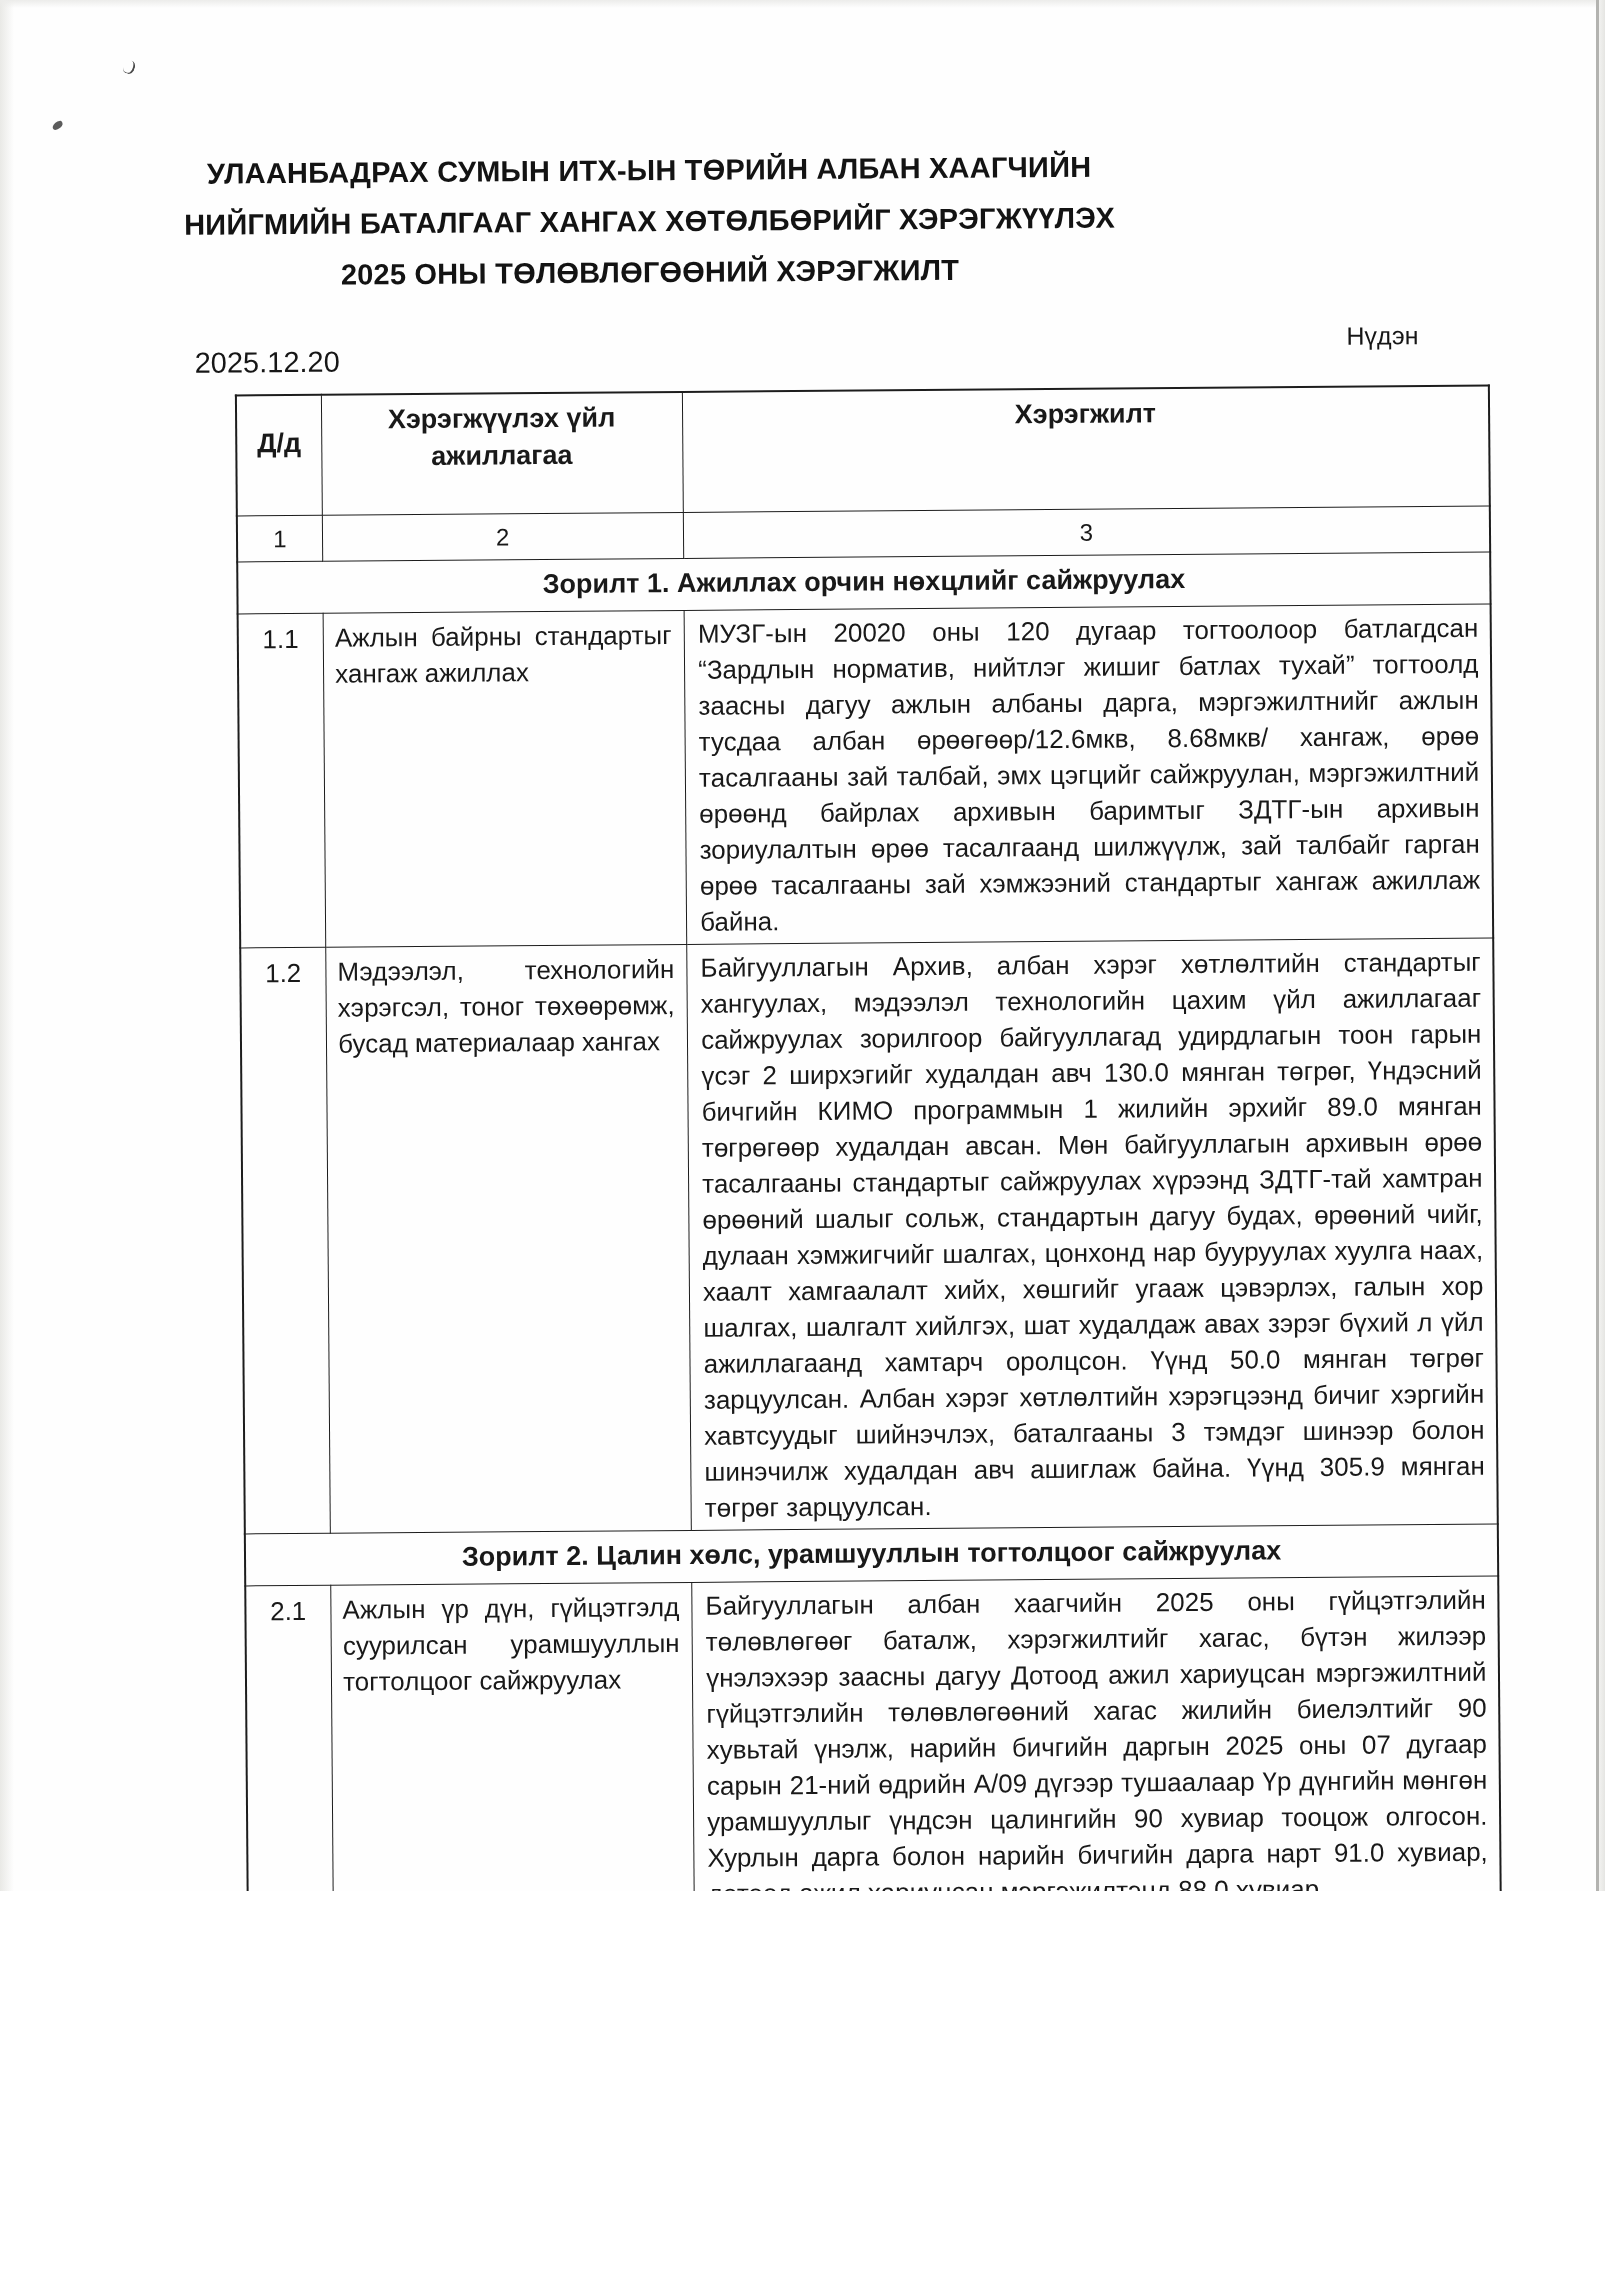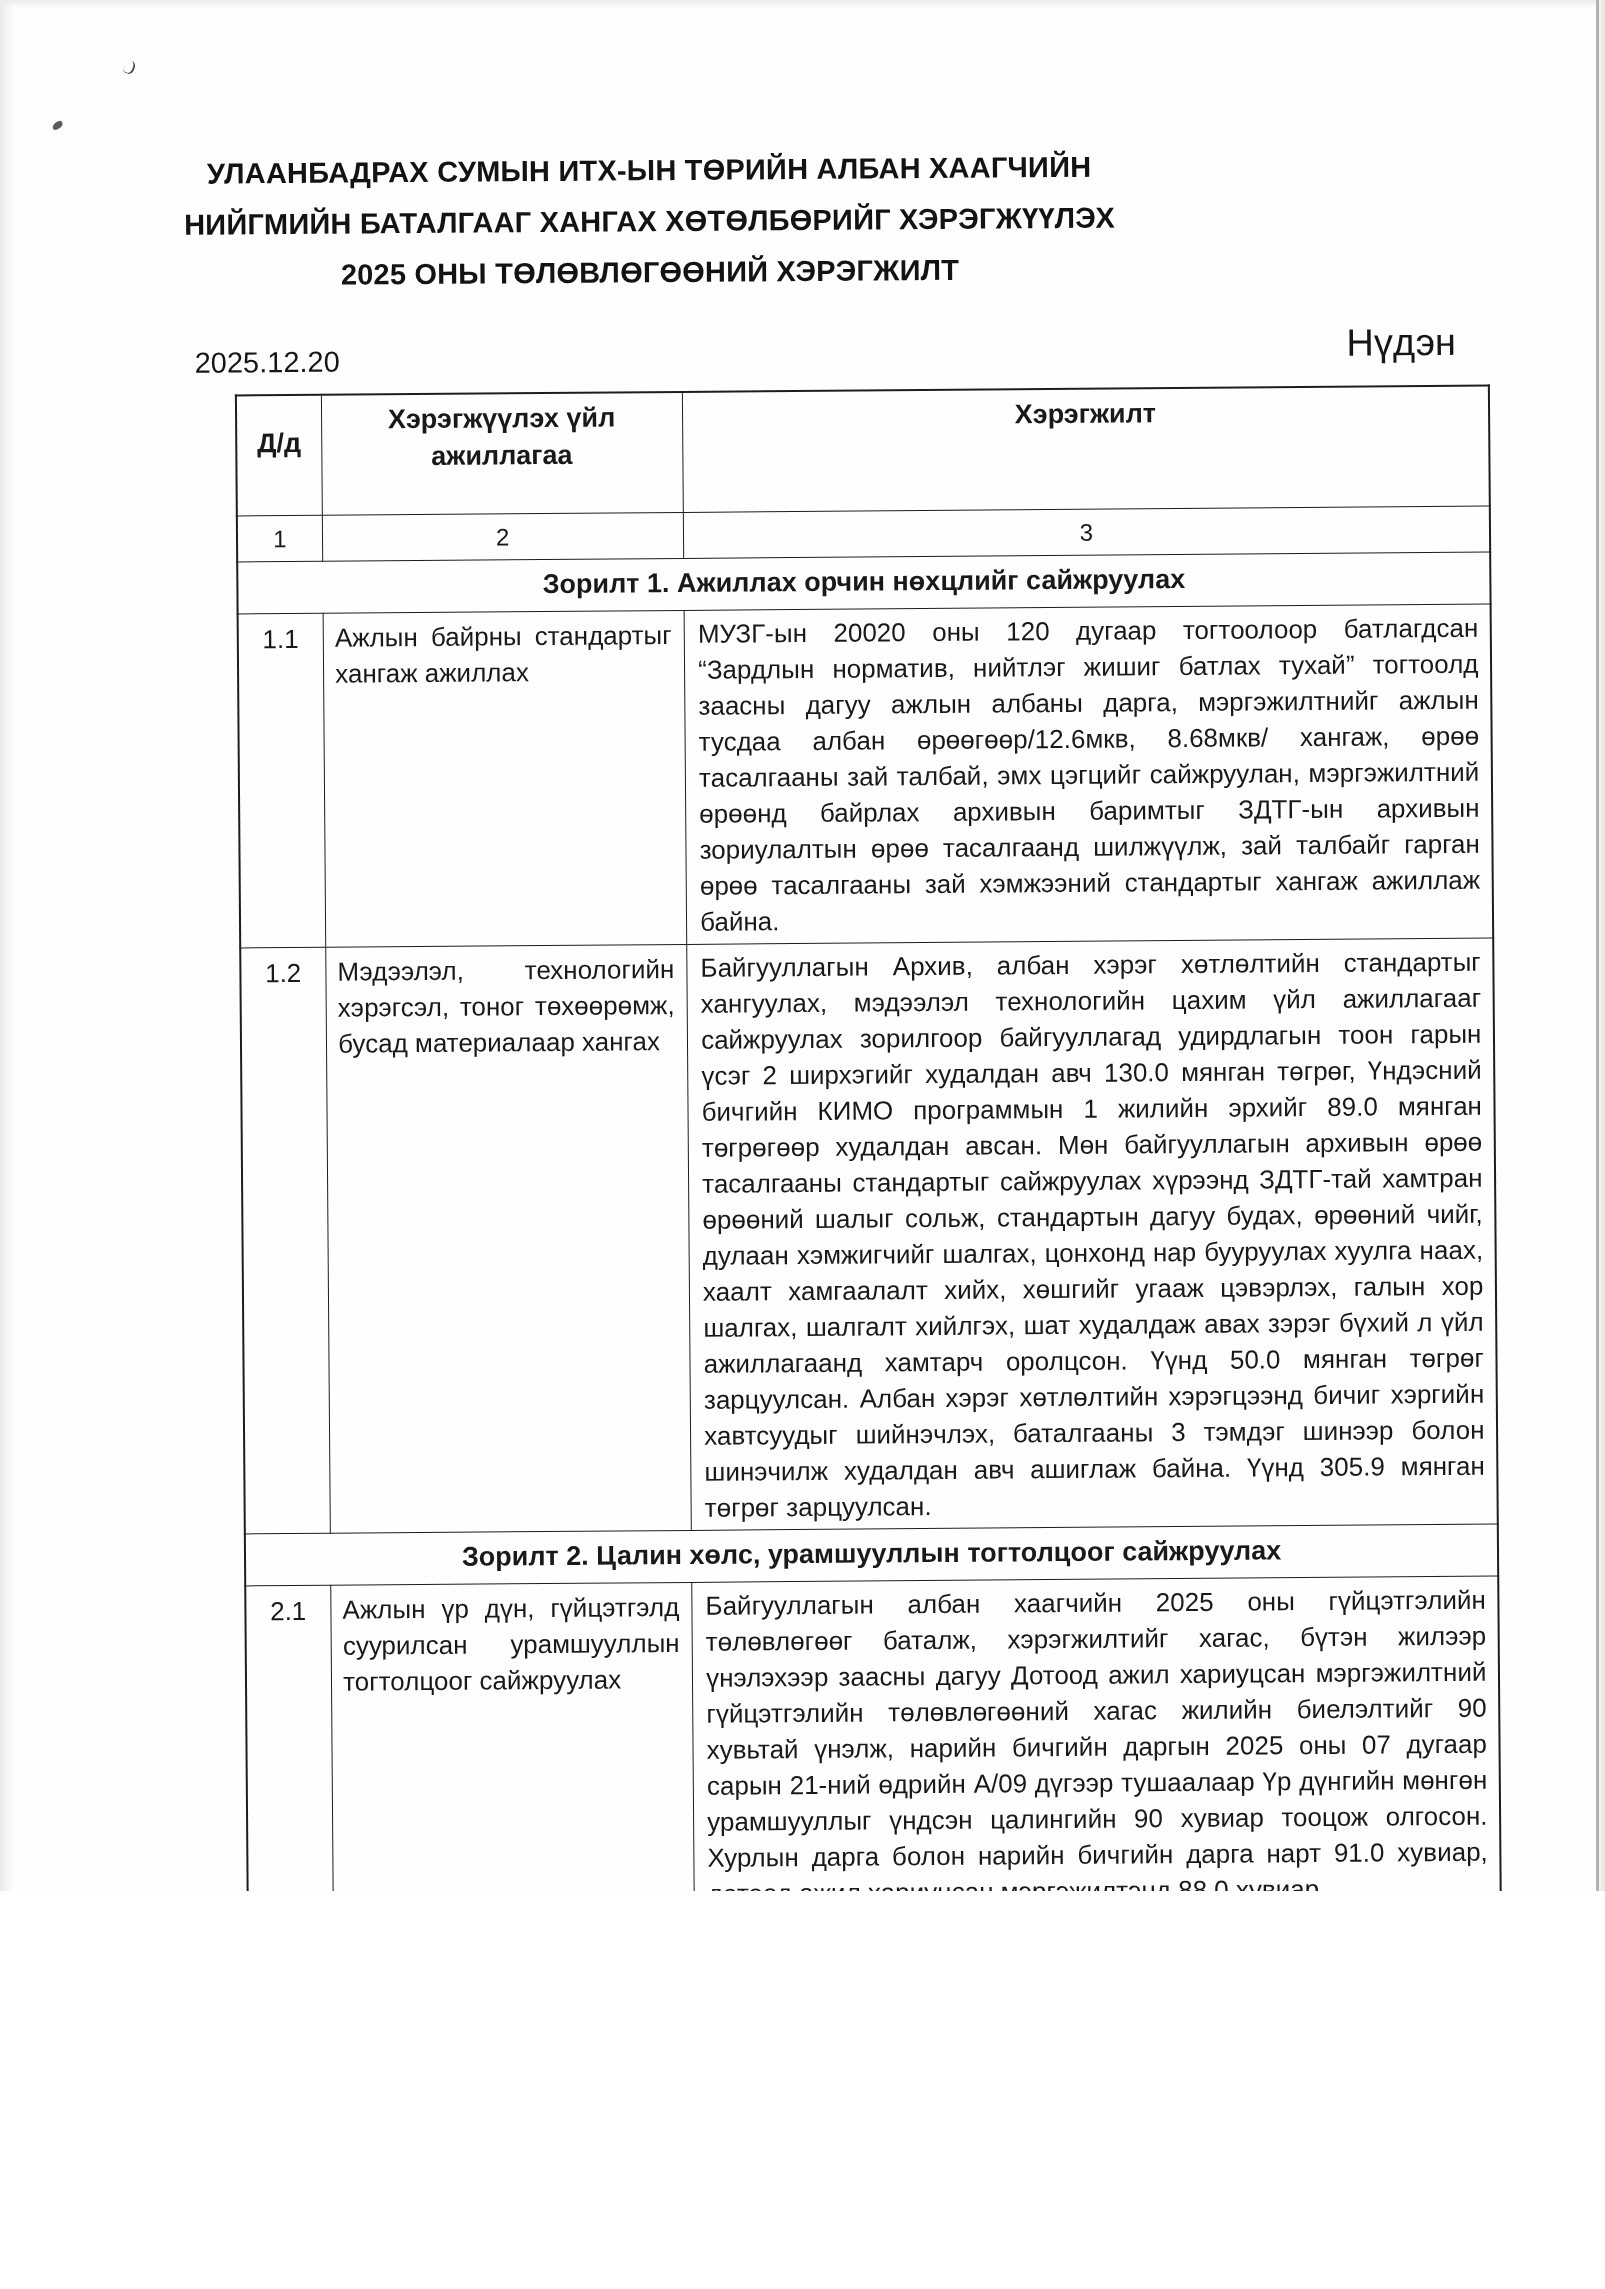--- a/index.html
+++ b/index.html
@@ -85,21 +85,21 @@
   .date-line {
     position: absolute;
     left: 199px;
     top: 342px;
     font-size: 29px;
   }
   .signer-line {
     position: absolute;
     left: 1351px;
     top: 326px;
-    font-size: 38px;
+    font-size: 25px;
   }
   table.report {
     position: absolute;
     left: 239px;
     top: 390px;
     width: 1254px;
     border-collapse: collapse;
     table-layout: fixed;
   }
   table.report, table.report td, table.report th {

